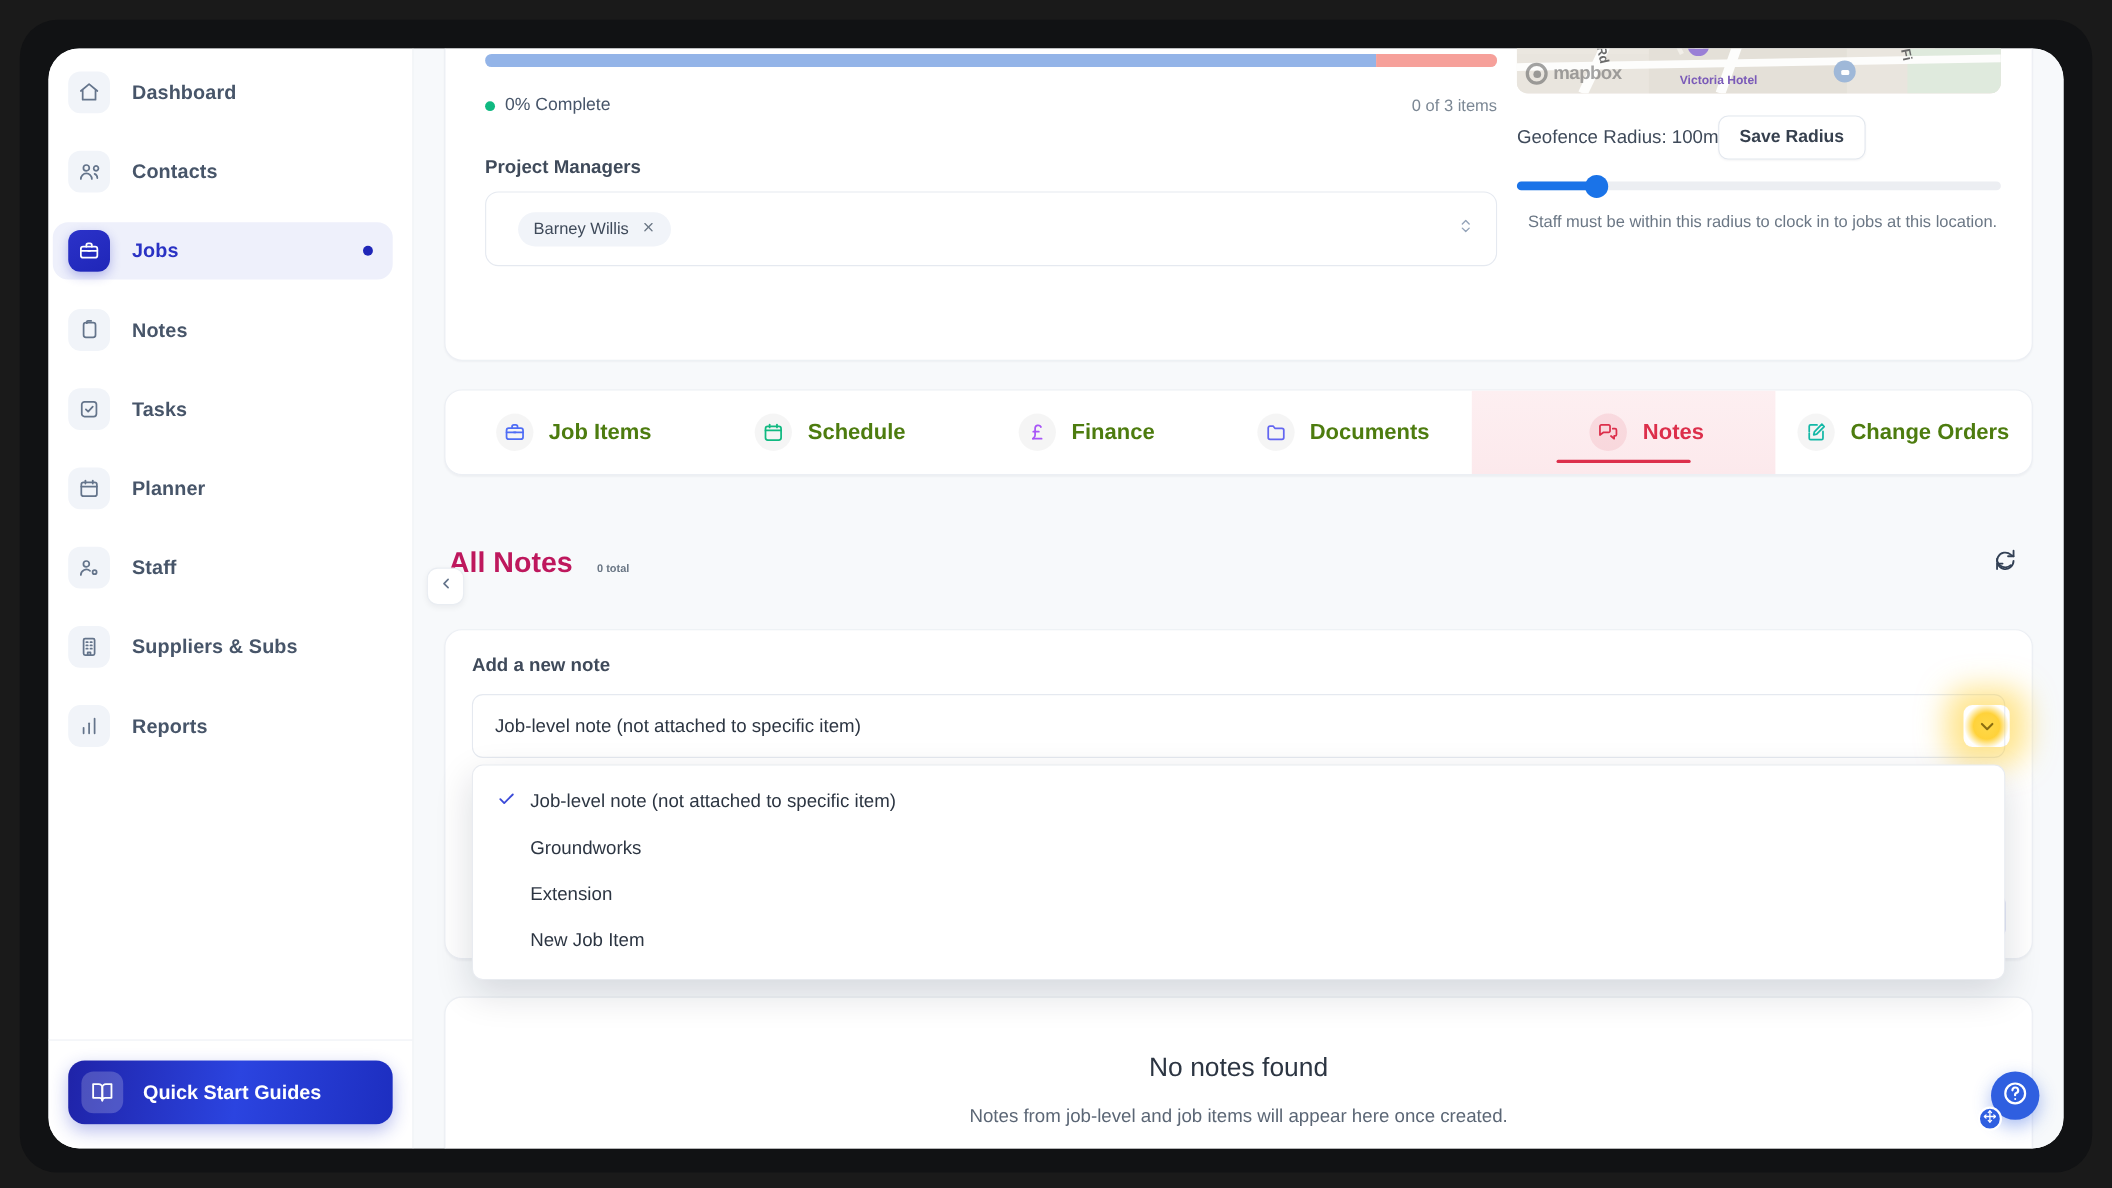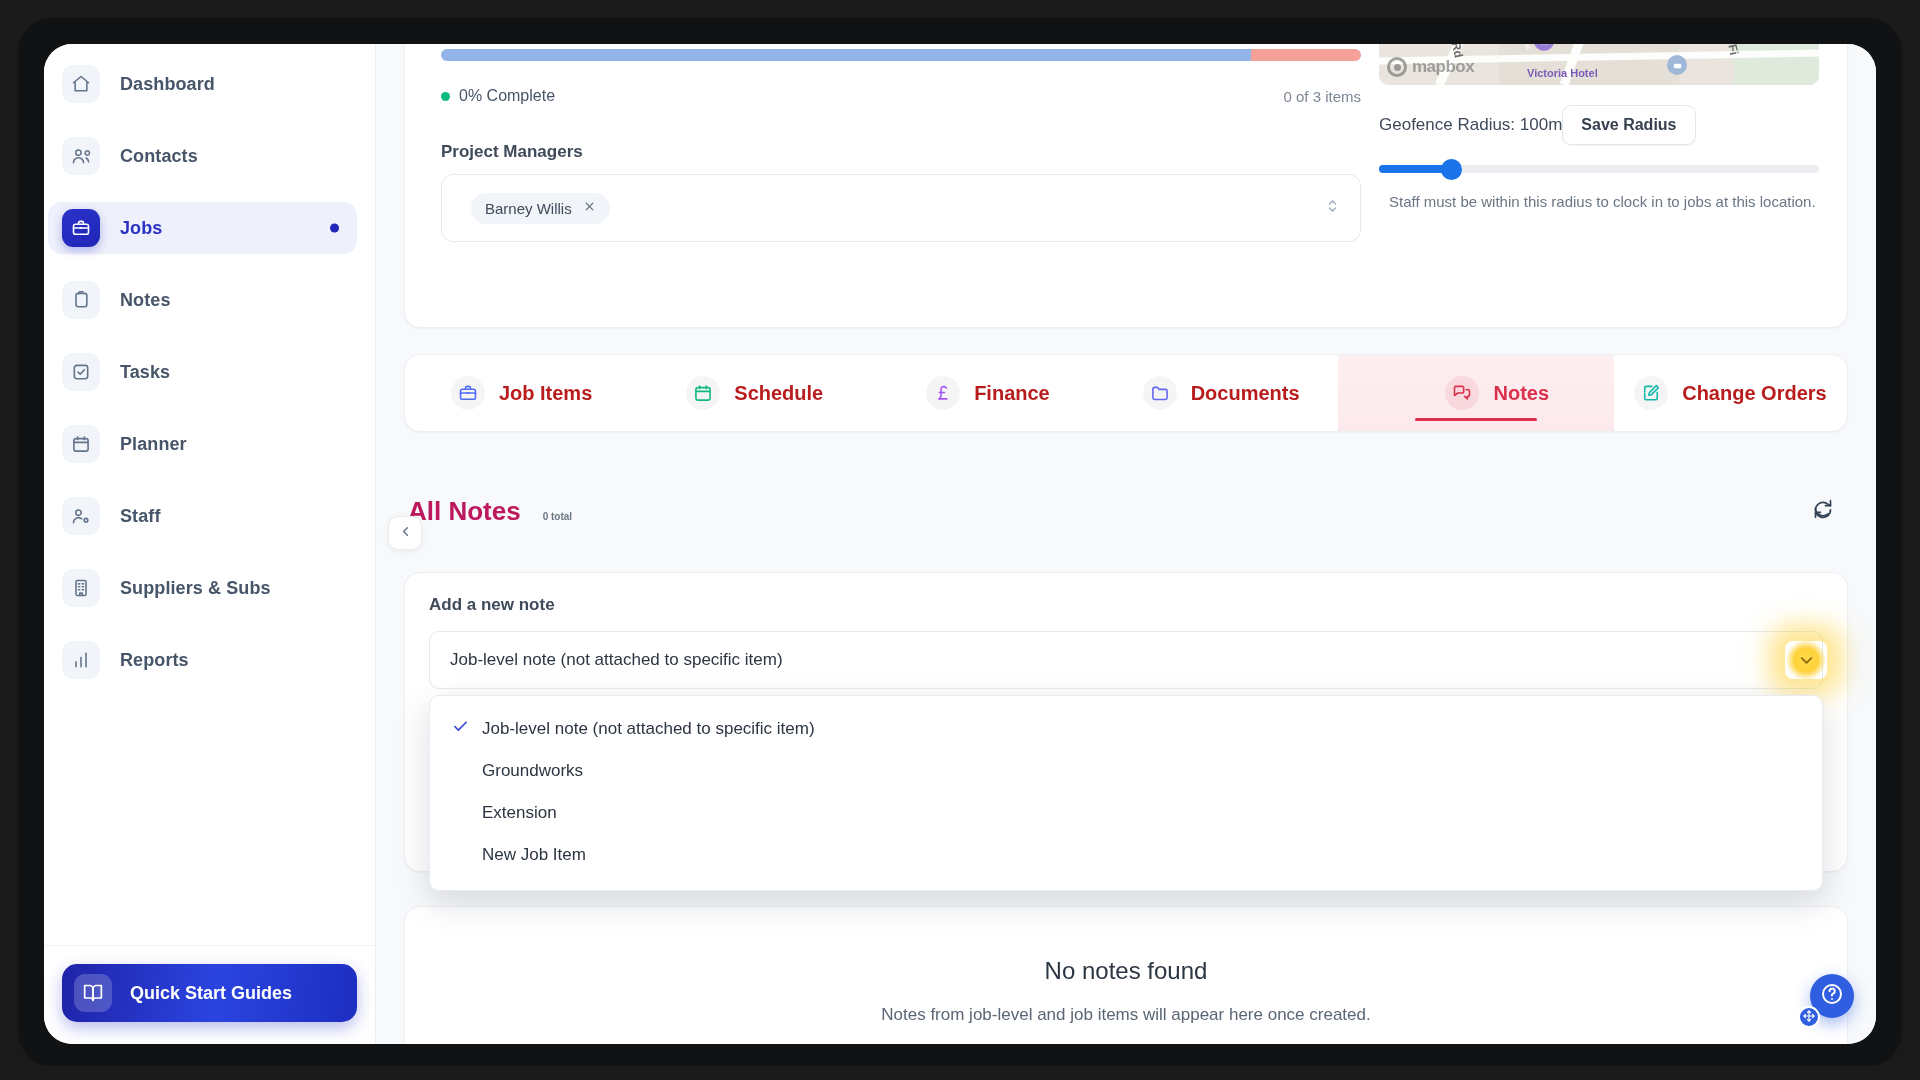--- a/index.html
+++ b/index.html
@@ -250,21 +250,21 @@
     border-radius: 16px;
     display: flex; align-items: stretch;
     overflow: hidden;
     box-shadow: 0 1px 2px rgba(16,24,40,.04);
   }
   .tab {
     flex: 1;
     display: flex; align-items: center; justify-content: center; gap: 14px;
     cursor: pointer;
     position: relative;
-    font-size: 20px; font-weight: 600; color: #b91c1c;
+    font-size: 20px; font-weight: 600; color: #4d7c0f;
   }
   .tab .tico {
     width: 34px; height: 34px; border-radius: 50%;
     display: flex; align-items:center; justify-content:center;
   }
   .tab.active { background: linear-gradient(180deg,#fdeff1,#fce9ec); color:#dc2f4b;padding-left:43px; }
   .tab.active .underline {
     position:absolute; left: 28%; right: 28%; bottom: 10px; height: 3px;
     background: #dc2f4b; border-radius: 2px;
   }

